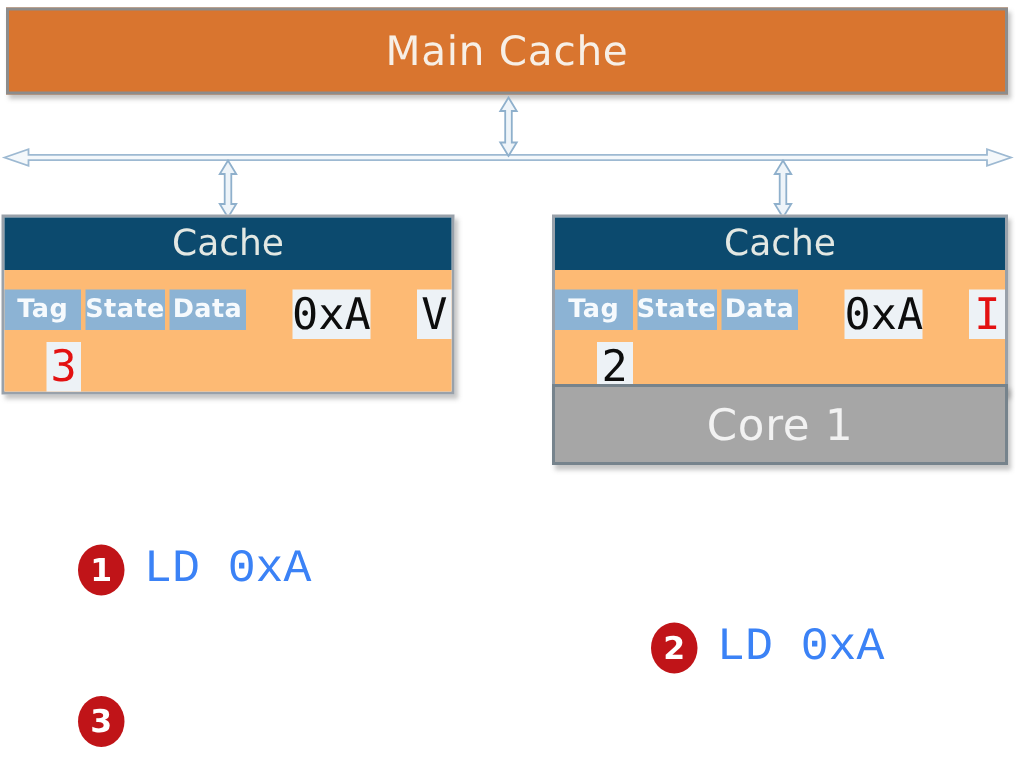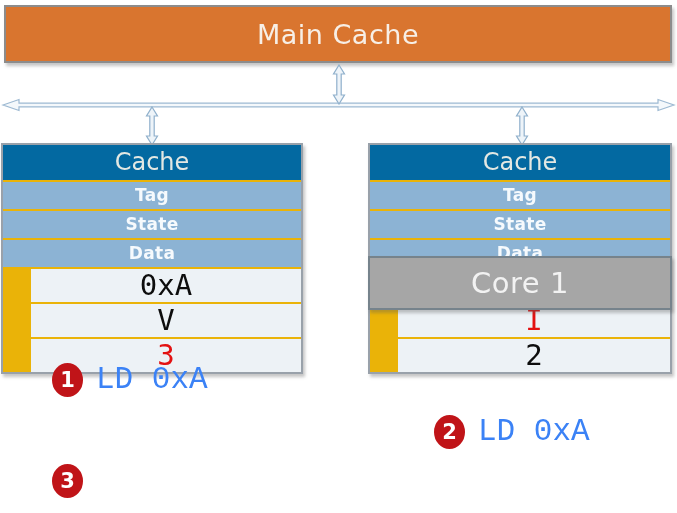--- a/index.html
+++ b/index.html
@@ -25,26 +25,26 @@
   .varrow{position:absolute;width:18px;}
   .va-mem{left:330px;top:64px;height:41px;}
   .va-c0{left:143px;top:106px;height:40px;}
   .va-c1{left:513px;top:106px;height:40px;}
   
   .cache-box{
     position:absolute;top:143px;border:2px solid #99a1aa;background:#ffffff;
     box-shadow:2px 3px 3px rgba(90,90,90,.35);
   }
   .cache-title{
-    background:#0369a1;color:#e3e8e3;height:35px;line-height:35px;
+    background:#0c4a6e;color:#e3e8e3;height:35px;line-height:35px;
     text-align:center;font-size:24px;
   }
   .cache-grid{
-    display:grid;grid-template-columns:1fr;gap:2px 3px;
-    background:#eab308;padding-top:2px;
+    display:grid;grid-template-columns:1fr 1fr 1fr 1fr 1fr;gap:2px 3px;
+    background:#fdba74;padding-top:13px;
   }
   .col-h{
     background:#8cb3d4;color:#f6fafd;height:27px;line-height:27px;
     text-align:center;font-size:17px;font-weight:bold;letter-spacing:.3px;
   }
   .cell{
     background:#edf2f6;height:33px;line-height:33px;text-align:center;
     font-family:"DejaVu Sans Mono", monospace;font-size:29px;margin-left:28px;
   }
   

